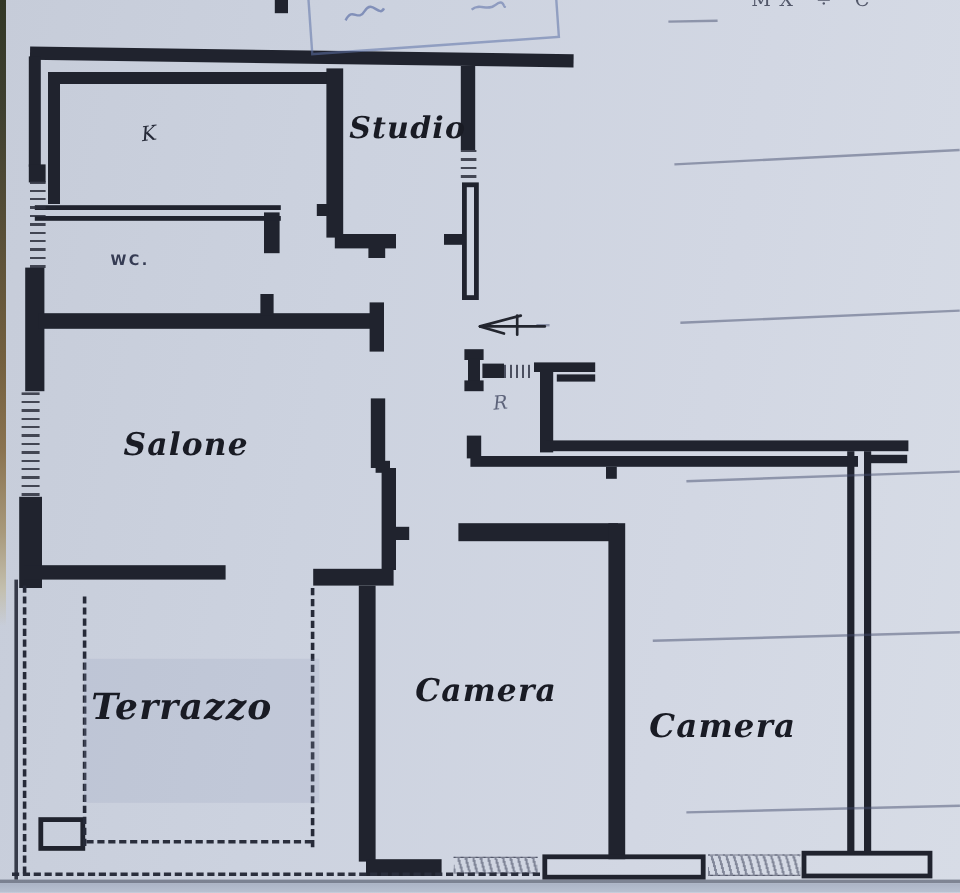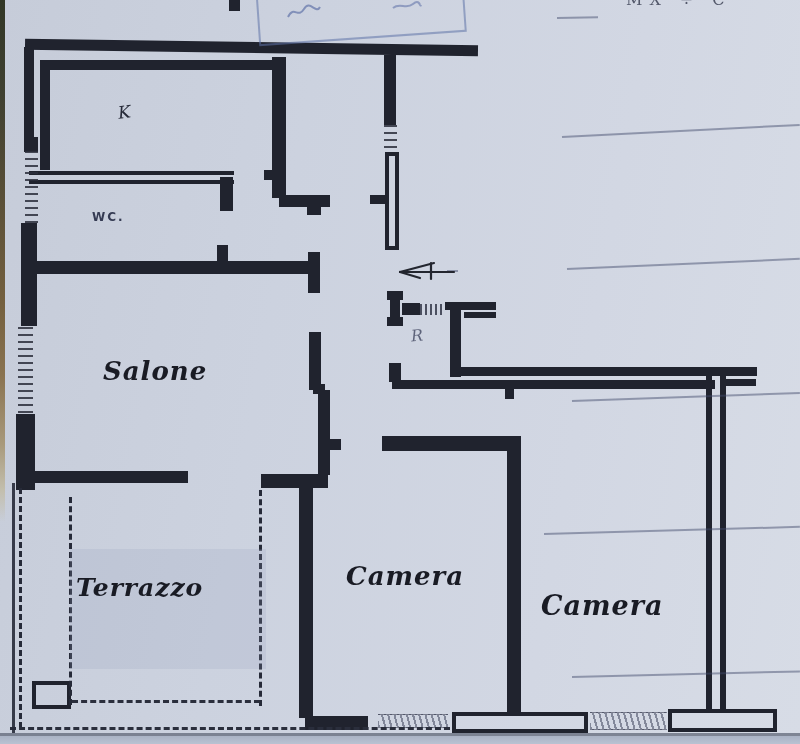--- a/index.html
+++ b/index.html
@@ -25,21 +25,21 @@
   .faint{height:2px !important;background:rgba(66,75,108,.48);transform-origin:left center;}
 
   .room-label{position:absolute;z-index:5;line-height:1;white-space:nowrap;
     font-family:"DejaVu Serif","Liberation Serif",serif;
     font-style:italic;font-weight:bold;color:#191b24;letter-spacing:1px;}
   .lbl-k{left:118px;top:104px;font-size:17px;font-weight:normal;transform:rotate(-7deg);color:#262a38;}
   .lbl-studio{left:291px;top:94px;font-size:25px;}
   .lbl-wc{left:92px;top:211px;font-size:12px;font-family:"DejaVu Sans","Liberation Sans",sans-serif;
           font-style:normal;font-weight:600;letter-spacing:2px;color:#353b53;}
   .lbl-salone{left:103px;top:358px;font-size:26px;text-align:right;}
-  .lbl-terrazzo{left:76px;top:575px;font-size:25px;}
+  .lbl-terrazzo{left:76px;top:575px;font-size:30px;}
   .lbl-camera-mid{left:346px;top:563px;font-size:26px;}
   .lbl-camera-right{left:541px;top:592px;font-size:27px;}
   .lbl-r{left:411px;top:328px;font-size:16px;font-weight:normal;color:#4a5069;
          transform:rotate(-5deg);opacity:.85;}
 
   .stamp-box{position:absolute;left:257px;top:-20px;width:204px;height:55px;z-index:3;
     border:2px solid rgba(95,115,168,.55);transform:rotate(-4deg);}
   .scribble{position:absolute;z-index:4;}
   .stamp-text-clip{position:absolute;left:626px;top:0;width:172px;height:11px;overflow:hidden;z-index:4;}
   .stamp-text-clip span{position:absolute;left:0;top:-10px;font-size:16px;letter-spacing:7px;
@@ -77,20 +77,21 @@
   <svg class="arrow-svg" width="64" height="26" viewBox="0 0 64 26">
     <g fill="none" stroke="#23262f" stroke-width="2.2" stroke-linecap="round">
       <line x1="60" y1="14" x2="6" y2="14"></line>
       <line x1="6" y1="14" x2="40" y2="5"></line>
       <line x1="6" y1="14" x2="26" y2="20"></line>
       <line x1="37" y1="5" x2="37" y2="21"></line>
     </g>
   </svg>
 
   <div class="room-label lbl-k">K</div>
+  <div class="room-label lbl-studio">Studio</div>
   <div class="room-label lbl-wc">WC.</div>
   <div class="room-label lbl-salone">Salone</div>
   <div class="room-label lbl-terrazzo">Terrazzo</div>
   <div class="room-label lbl-camera-mid">Camera</div>
   <div class="room-label lbl-camera-right">Camera</div>
   <div class="room-label lbl-r">R</div>
 
 <div class="seg wall" style="left: 25px; top: 42px; width: 453px; height: 11px; transform: rotate(0.8deg);"></div>
     <div class="seg wall" style="left: 24px; top: 47px; width: 10px; height: 92px;"></div>
     <div class="seg wall" style="left: 24px; top: 137px; width: 14px; height: 15px;"></div>

